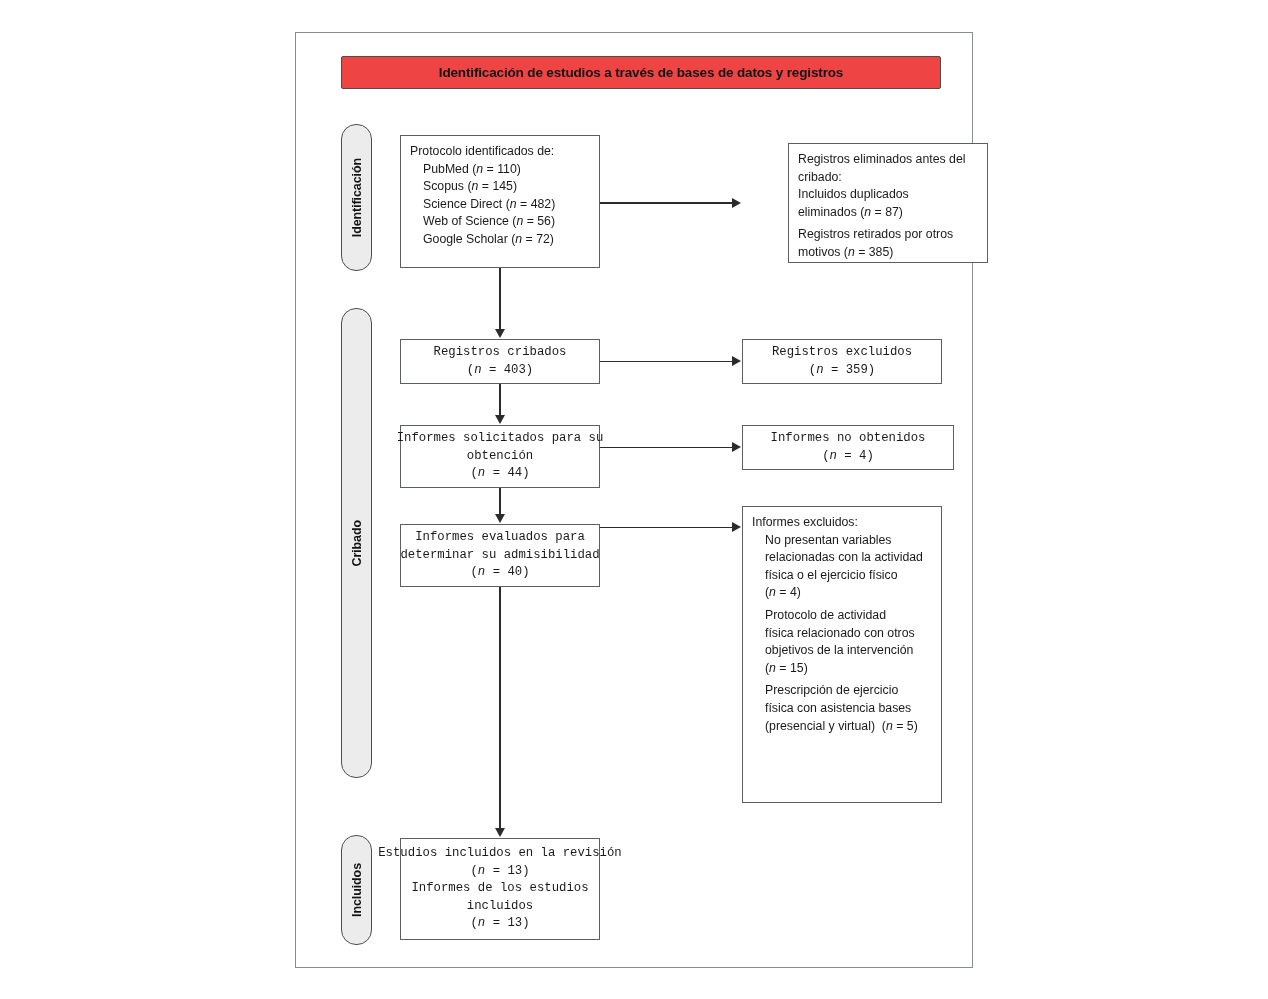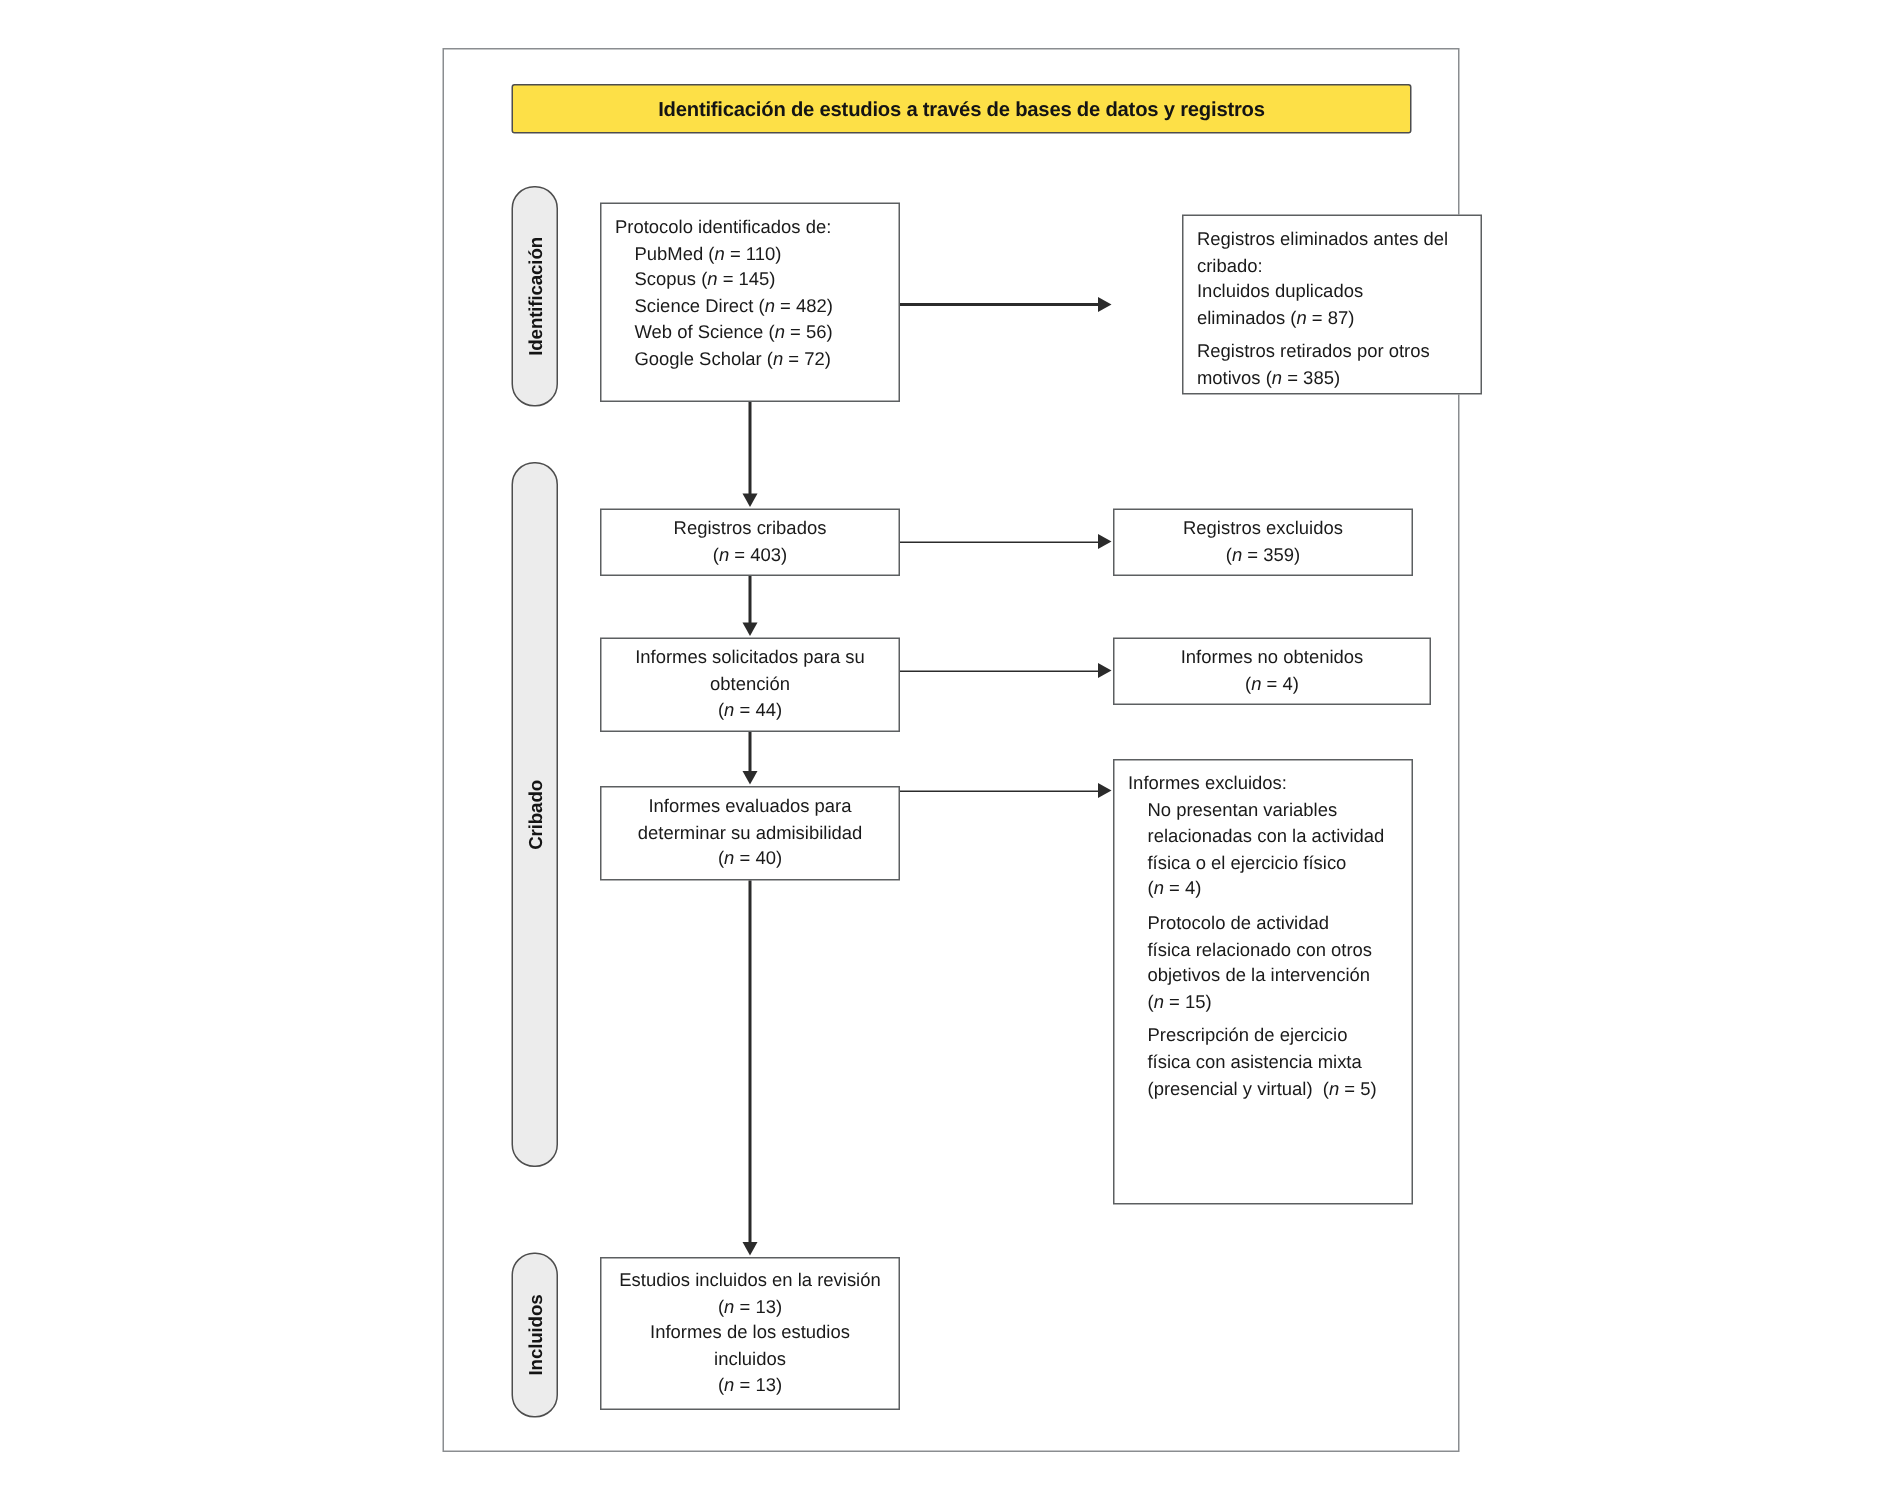--- a/index.html
+++ b/index.html
@@ -28,21 +28,21 @@
   }
 
   
   .node {
     position: absolute;
     box-sizing: border-box;
   }
 
   
   .banner {
-    background: #fde047;
+    background: #ef4444;
     border: 1.4px solid #4d4d4d;
     border-radius: 2px;
     display: flex;
     align-items: center;
     justify-content: center;
     font-size: 13.5px;
     font-weight: bold;
     letter-spacing: -0.15px;
     color: #141414;
   }
@@ -74,20 +74,21 @@
     line-height: 17.6px;
     color: #1a1a1a;
     padding: 7px 9px;
     display: flex;
     flex-direction: column;
   }
   .box.center {
     align-items: center;
     justify-content: center;
     text-align: right;
+    font-family: Liberation Mono, monospace;
   }
   .box.left {
     align-items: flex-start;
     justify-content: flex-start;
     text-align: left;
   }
   .box .ln { white-space: nowrap; }
   .box .wrapln { white-space: normal; }
   .indent { padding-left: 13px; }
   .grp { margin-top: 5px; }
@@ -200,21 +201,21 @@
 
     <div class="indent grp">
       <div class="wrapln">Protocolo de actividad</div>
       <div class="wrapln">física relacionado con otros</div>
       <div class="wrapln">objetivos de la intervención</div>
       <div class="wrapln">(<i>n</i> = 15)</div>
     </div>
 
     <div class="indent grp">
       <div class="wrapln">Prescripción de ejercicio</div>
-      <div class="wrapln">física con asistencia mixta</div>
+      <div class="wrapln">física con asistencia bases</div>
       <div class="wrapln"><span>(presencial y virtual)</span>&nbsp; (<i>n</i> = 5)</div>
     </div>
 
   </div>
 
   <div class="node box center" style="left:104px; top:805px; width:200px; height:102px;">
     <div class="ln">Estudios incluidos en la revisión</div>
     <div class="ln">(<i>n</i> = 13)</div>
     <div class="ln">Informes de los estudios</div>
     <div class="ln">incluidos</div>

